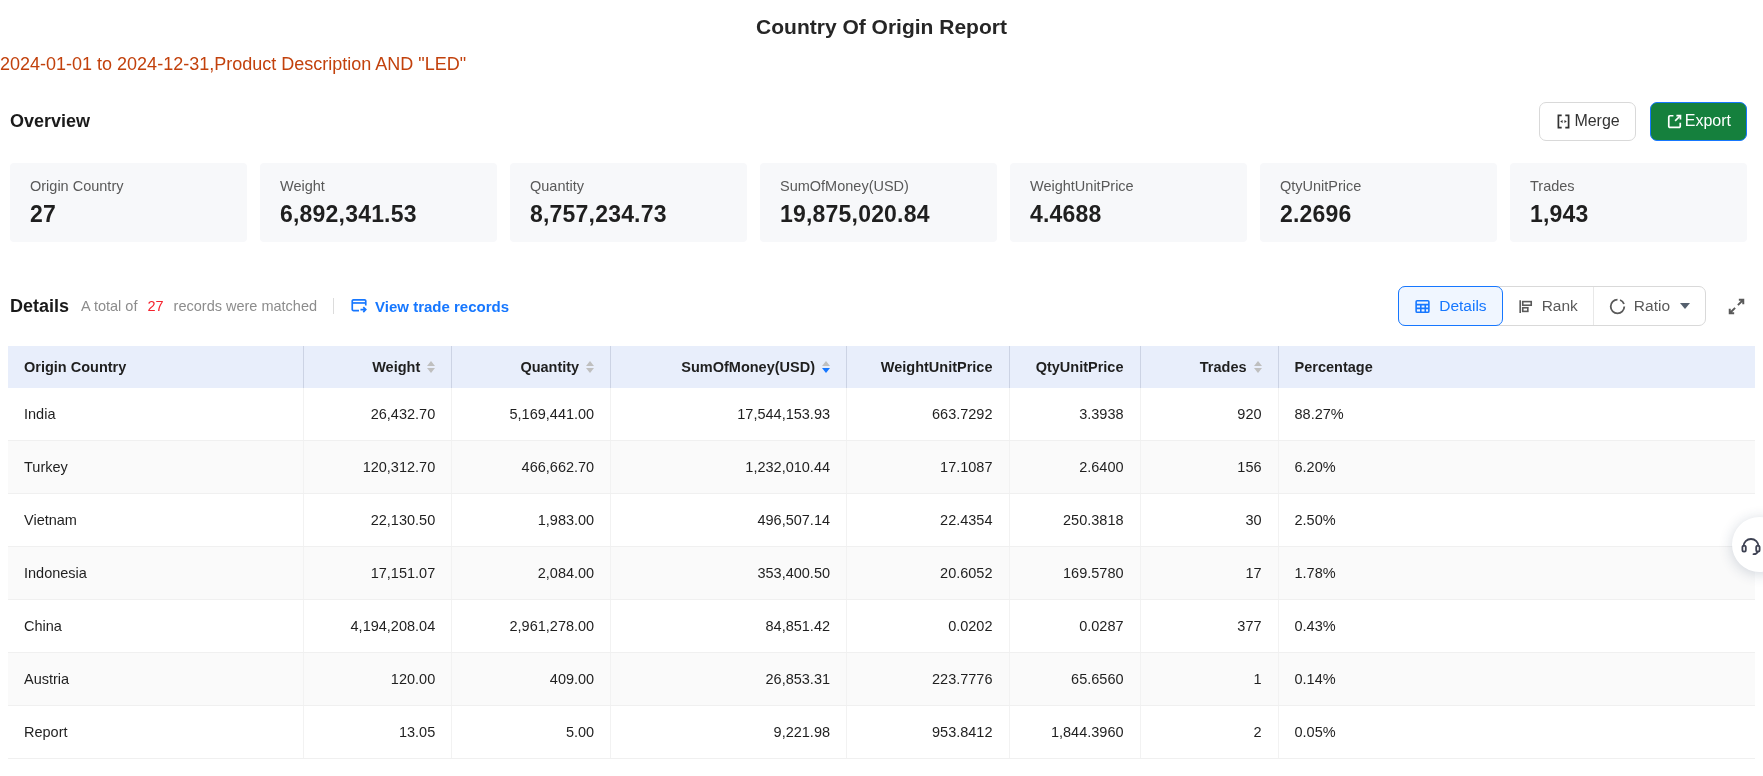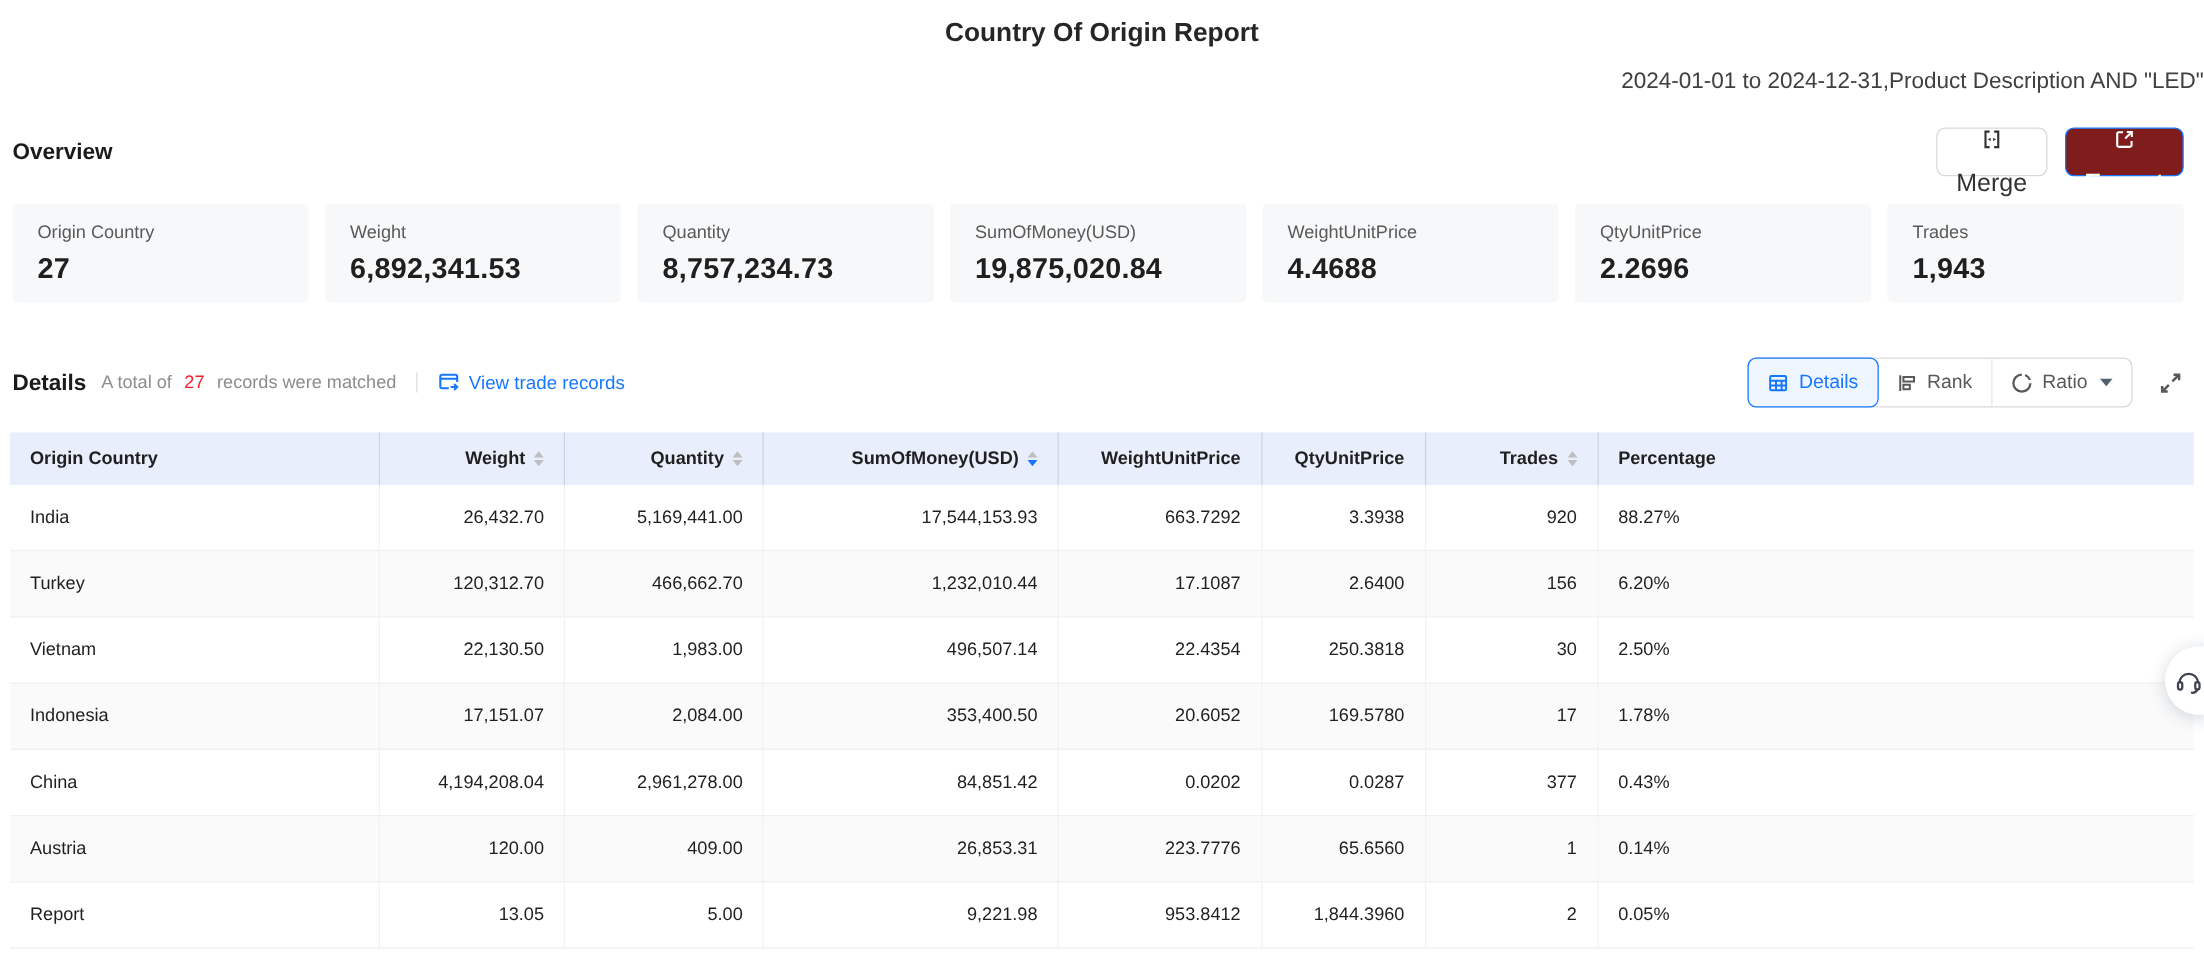--- a/index.html
+++ b/index.html
@@ -3,43 +3,43 @@
 <meta charset="utf-8">
 <style>
   * { box-sizing: border-box; }
   html,body { margin:0; padding:0; }
   body {
     width:1763px; height:776px; overflow:hidden; position:relative;
     background:#ffffff; font-family:"Liberation Sans", sans-serif; color:#262626;
   }
   
   .page-title { text-align:center; font-size:21px; font-weight:700; color:#262626; margin-top:14px; line-height:26px; }
-  .page-subtitle { text-align:right; font-size:18px; font-weight:500; color:#404040; margin-top:13px; line-height:22px; }
+  .page-subtitle { text-align:left; font-size:18px; font-weight:500; color:#c2410c; margin-top:13px; line-height:22px; }
 
   
   .overview-bar { display:flex; align-items:center; margin:26px 16px 0 10px; height:40px; }
   .section-heading { font-size:18px; font-weight:700; color:#1a1a1a; }
   .actions { margin-left:auto; display:flex; gap:14px; }
-  .btn { display:inline-flex; align-items:center; gap:16px; height:39px; padding:0 15px; border-radius:7px;
-         font-size:20px; cursor:pointer; border:1px solid #d9d9d9; background:#fff; color:#333;flex-direction:column; }
+  .btn { display:inline-flex; align-items:center; gap:2px; height:39px; padding:0 15px; border-radius:7px;
+         font-size:16px; cursor:pointer; border:1px solid #d9d9d9; background:#fff; color:#333; }
   .btn svg { flex:0 0 auto; }
-  .btn.primary { background:#7f1d1d; border-color:#1677ff; color:#fff; font-weight:700; }
+  .btn.primary { background:#15803d; border-color:#1677ff; color:#fff; font-weight:400; }
 
   
   .cards { display:flex; gap:13px; margin:22px 16px 0 10px; }
   .card { flex:1 1 0; background:#f7f8fa; border-radius:4px; padding:15px 20px 14px; }
   .card .label { font-size:14.5px; color:#595959; }
   .card .value { font-size:23px; font-weight:700; color:#1f1f1f; margin-top:7px; letter-spacing:.2px; }
 
   
   .details-bar { display:flex; align-items:center; margin:44px 16px 0 10px; height:40px; }
   .summary { display:flex; align-items:center; gap:6px; margin-left:12px; font-size:14.5px; color:#8c8c8c; }
   .summary .count { color:#f5222d; padding:0 4px; }
   .vdivider { width:1px; height:16px; background:#dcdcdc; margin:0 16px; }
-  .link { display:inline-flex; align-items:center; gap:7px; color:#1677ff; font-size:15px; font-weight:400; cursor:pointer; }
+  .link { display:inline-flex; align-items:center; gap:7px; color:#1677ff; font-size:15px; font-weight:700; cursor:pointer; }
   .right-controls { margin-left:auto; display:flex; align-items:center; }
   .view-switch { display:flex; align-items:stretch; border:1px solid #d9d9d9; border-radius:7px; background:#fff; height:40px; }
   .view-tab { display:flex; align-items:center; gap:8px; padding:0 15px; font-size:15.5px; color:#595959; cursor:pointer; }
   .view-tab + .view-tab { border-left:1px solid #e8e8e8; }
   .view-tab.active { margin:-1px; border:1px solid #1677ff; border-radius:7px; background:#f0f6ff; color:#1677ff; }
   .view-tab.active + .view-tab { border-left:none; }
   .caret-down-small { width:0; height:0; border-left:5px solid transparent; border-right:5px solid transparent; border-top:6px solid #55606e; margin-left:2px; }
   .expand-btn { margin-left:20px; display:flex; align-items:center; cursor:pointer; }
 
   

